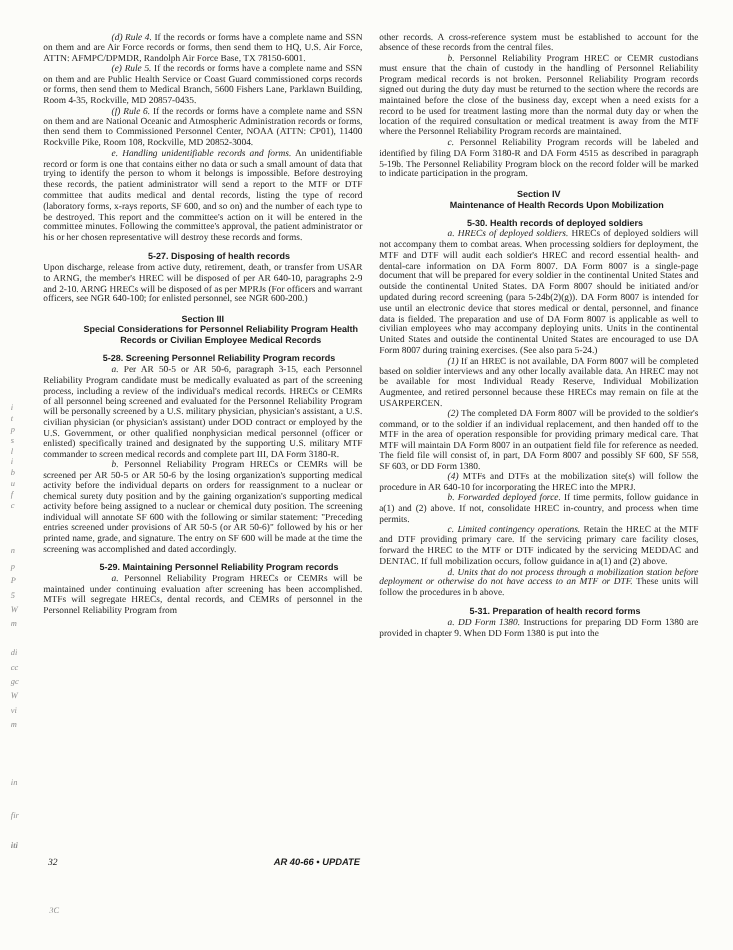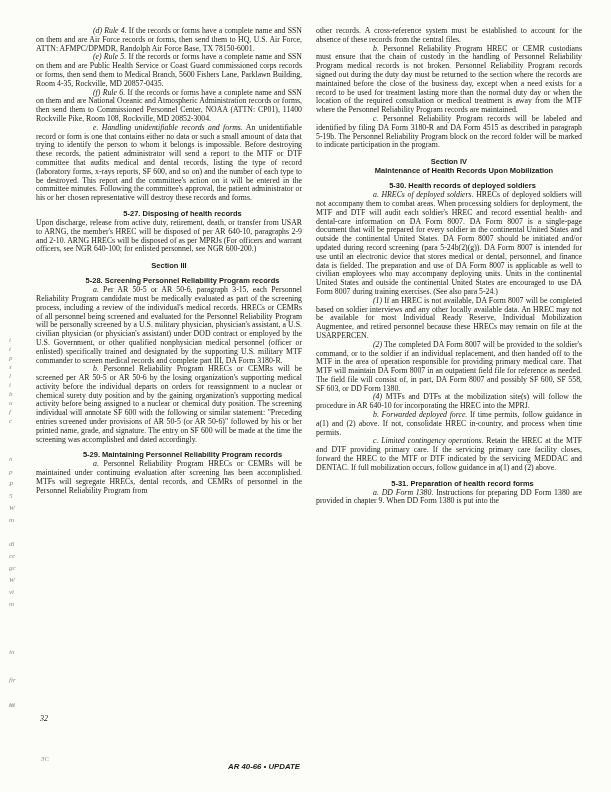--- a/index.html
+++ b/index.html
@@ -66,21 +66,20 @@
   }
   .docid {
     position: absolute;
     left: 50%;
     transform: translateX(-50%);
     top: 0;
     font-family: "Liberation Sans", sans-serif;
     font-weight: bold;
     font-size: 7.8px;
     color: #1b1b1b;
-    margin-top: 48px;
   }
   .margin-strip {
     position: absolute;
     left: 0;
     top: 0;
     width: 30px;
     height: 792px;
   }
   .artifact {
     position: absolute;
@@ -127,39 +126,41 @@
 
   <div class="columns">
     <div class="col">
         <p class="para"><span class="lead">(d) Rule 4.</span><span> If the records or forms have a complete name and SSN on them and are Air Force records or forms, then send them to HQ, U.S. Air Force, ATTN: AFMPC/DPMDR, Randolph Air Force Base, TX 78150-6001.</span></p>
         <p class="para"><span class="lead">(e) Rule 5.</span><span> If the records or forms have a complete name and SSN on them and are Public Health Service or Coast Guard commissioned corps records or forms, then send them to Medical Branch, 5600 Fishers Lane, Parklawn Building, Room 4-35, Rockville, MD 20857-0435.</span></p>
         <p class="para"><span class="lead">(f) Rule 6.</span><span> If the records or forms have a complete name and SSN on them and are National Oceanic and Atmospheric Administration records or forms, then send them to Commissioned Personnel Center, NOAA (ATTN: CP01), 11400 Rockville Pike, Room 108, Rockville, MD 20852-3004.</span></p>
         <p class="para"><span class="lead">e. Handling unidentifiable records and forms.</span><span> An unidentifiable record or form is one that contains either no data or such a small amount of data that trying to identify the person to whom it belongs is impossible. Before destroying these records, the patient administrator will send a report to the MTF or DTF committee that audits medical and dental records, listing the type of record (laboratory forms, x-rays reports, SF 600, and so on) and the number of each type to be destroyed. This report and the committee's action on it will be entered in the committee minutes. Following the committee's approval, the patient administrator or his or her chosen representative will destroy these records and forms.</span></p>
         <p class="heading">5-27. Disposing of health records</p>
         <p class="para flush"><span>Upon discharge, release from active duty, retirement, death, or transfer from USAR to ARNG, the member's HREC will be disposed of per AR 640-10, paragraphs 2-9 and 2-10. ARNG HRECs will be disposed of as per MPRJs (For officers and warrant officers, see NGR 640-100; for enlisted personnel, see NGR 600-200.)</span></p>
         <p class="section-label">Section III</p>
+        <p class="section-title">Special Considerations for Personnel Reliability Program Health Records or Civilian Employee Medical Records</p>
         <p class="heading">5-28. Screening Personnel Reliability Program records</p>
         <p class="para"><span class="lead">a.</span><span> Per AR 50-5 or AR 50-6, paragraph 3-15, each Personnel Reliability Program candidate must be medically evaluated as part of the screening process, including a review of the individual's medical records. HRECs or CEMRs of all personnel being screened and evaluated for the Personnel Reliability Program will be personally screened by a U.S. military physician, physician's assistant, a U.S. civilian physician (or physician's assistant) under DOD contract or employed by the U.S. Government, or other qualified nonphysician medical personnel (officer or enlisted) specifically trained and designated by the supporting U.S. military MTF commander to screen medical records and complete part III, DA Form 3180-R.</span></p>
         <p class="para"><span class="lead">b.</span><span> Personnel Reliability Program HRECs or CEMRs will be screened per AR 50-5 or AR 50-6 by the losing organization's supporting medical activity before the individual departs on orders for reassignment to a nuclear or chemical surety duty position and by the gaining organization's supporting medical activity before being assigned to a nuclear or chemical duty position. The screening individual will annotate SF 600 with the following or similar statement: "Preceding entries screened under provisions of AR 50-5 (or AR 50-6)" followed by his or her printed name, grade, and signature. The entry on SF 600 will be made at the time the screening was accomplished and dated accordingly.</span></p>
         <p class="heading">5-29. Maintaining Personnel Reliability Program records</p>
         <p class="para"><span class="lead">a.</span><span> Personnel Reliability Program HRECs or CEMRs will be maintained under continuing evaluation after screening has been accomplished. MTFs will segregate HRECs, dental records, and CEMRs of personnel in the Personnel Reliability Program from</span></p>
       </div>
     <div class="col">
         <p class="para flush"><span>other records. A cross-reference system must be established to account for the absence of these records from the central files.</span></p>
         <p class="para"><span class="lead">b.</span><span> Personnel Reliability Program HREC or CEMR custodians must ensure that the chain of custody in the handling of Personnel Reliability Program medical records is not broken. Personnel Reliability Program records signed out during the duty day must be returned to the section where the records are maintained before the close of the business day, except when a need exists for a record to be used for treatment lasting more than the normal duty day or when the location of the required consultation or medical treatment is away from the MTF where the Personnel Reliability Program records are maintained.</span></p>
         <p class="para"><span class="lead">c.</span><span> Personnel Reliability Program records will be labeled and identified by filing DA Form 3180-R and DA Form 4515 as described in paragraph 5-19b. The Personnel Reliability Program block on the record folder will be marked to indicate participation in the program.</span></p>
         <p class="section-label">Section IV</p>
         <p class="section-title">Maintenance of Health Records Upon Mobilization</p>
         <p class="heading">5-30. Health records of deployed soldiers</p>
         <p class="para"><span class="lead">a. HRECs of deployed soldiers.</span><span> HRECs of deployed soldiers will not accompany them to combat areas. When processing soldiers for deployment, the MTF and DTF will audit each soldier's HREC and record essential health- and dental-care information on DA Form 8007. DA Form 8007 is a single-page document that will be prepared for every soldier in the continental United States and outside the continental United States. DA Form 8007 should be initiated and/or updated during record screening (para 5-24b(2)(g)). DA Form 8007 is intended for use until an electronic device that stores medical or dental, personnel, and finance data is fielded. The preparation and use of DA Form 8007 is applicable as well to civilian employees who may accompany deploying units. Units in the continental United States and outside the continental United States are encouraged to use DA Form 8007 during training exercises. (See also para 5-24.)</span></p>
         <p class="para"><span class="lead">(1)</span><span> If an HREC is not available, DA Form 8007 will be completed based on soldier interviews and any other locally available data. An HREC may not be available for most Individual Ready Reserve, Individual Mobilization Augmentee, and retired personnel because these HRECs may remain on file at the USARPERCEN.</span></p>
         <p class="para"><span class="lead">(2)</span><span> The completed DA Form 8007 will be provided to the soldier's command, or to the soldier if an individual replacement, and then handed off to the MTF in the area of operation responsible for providing primary medical care. That MTF will maintain DA Form 8007 in an outpatient field file for reference as needed. The field file will consist of, in part, DA Form 8007 and possibly SF 600, SF 558, SF 603, or DD Form 1380.</span></p>
         <p class="para"><span class="lead">(4)</span><span> MTFs and DTFs at the mobilization site(s) will follow the procedure in AR 640-10 for incorporating the HREC into the MPRJ.</span></p>
         <p class="para"><span class="lead">b. Forwarded deployed force.</span><span> If time permits, follow guidance in a(1) and (2) above. If not, consolidate HREC in-country, and process when time permits.</span></p>
         <p class="para"><span class="lead">c. Limited contingency operations.</span><span> Retain the HREC at the MTF and DTF providing primary care. If the servicing primary care facility closes, forward the HREC to the MTF or DTF indicated by the servicing MEDDAC and DENTAC. If full mobilization occurs, follow guidance in a(1) and (2) above.</span></p>
+        <p class="para"><span class="lead">d. Units that do not process through a mobilization station before deployment or otherwise do not have access to an MTF or DTF.</span><span> These units will follow the procedures in b above.</span></p>
         <p class="heading">5-31. Preparation of health record forms</p>
         <p class="para"><span class="lead">a. DD Form 1380.</span><span> Instructions for preparing DD Form 1380 are provided in chapter 9. When DD Form 1380 is put into the</span></p>
       </div>
   </div>
 
   <div class="footer">
     <span class="pageno">32</span>
     <span class="docid">AR 40-66 • UPDATE</span>
   </div>
 

